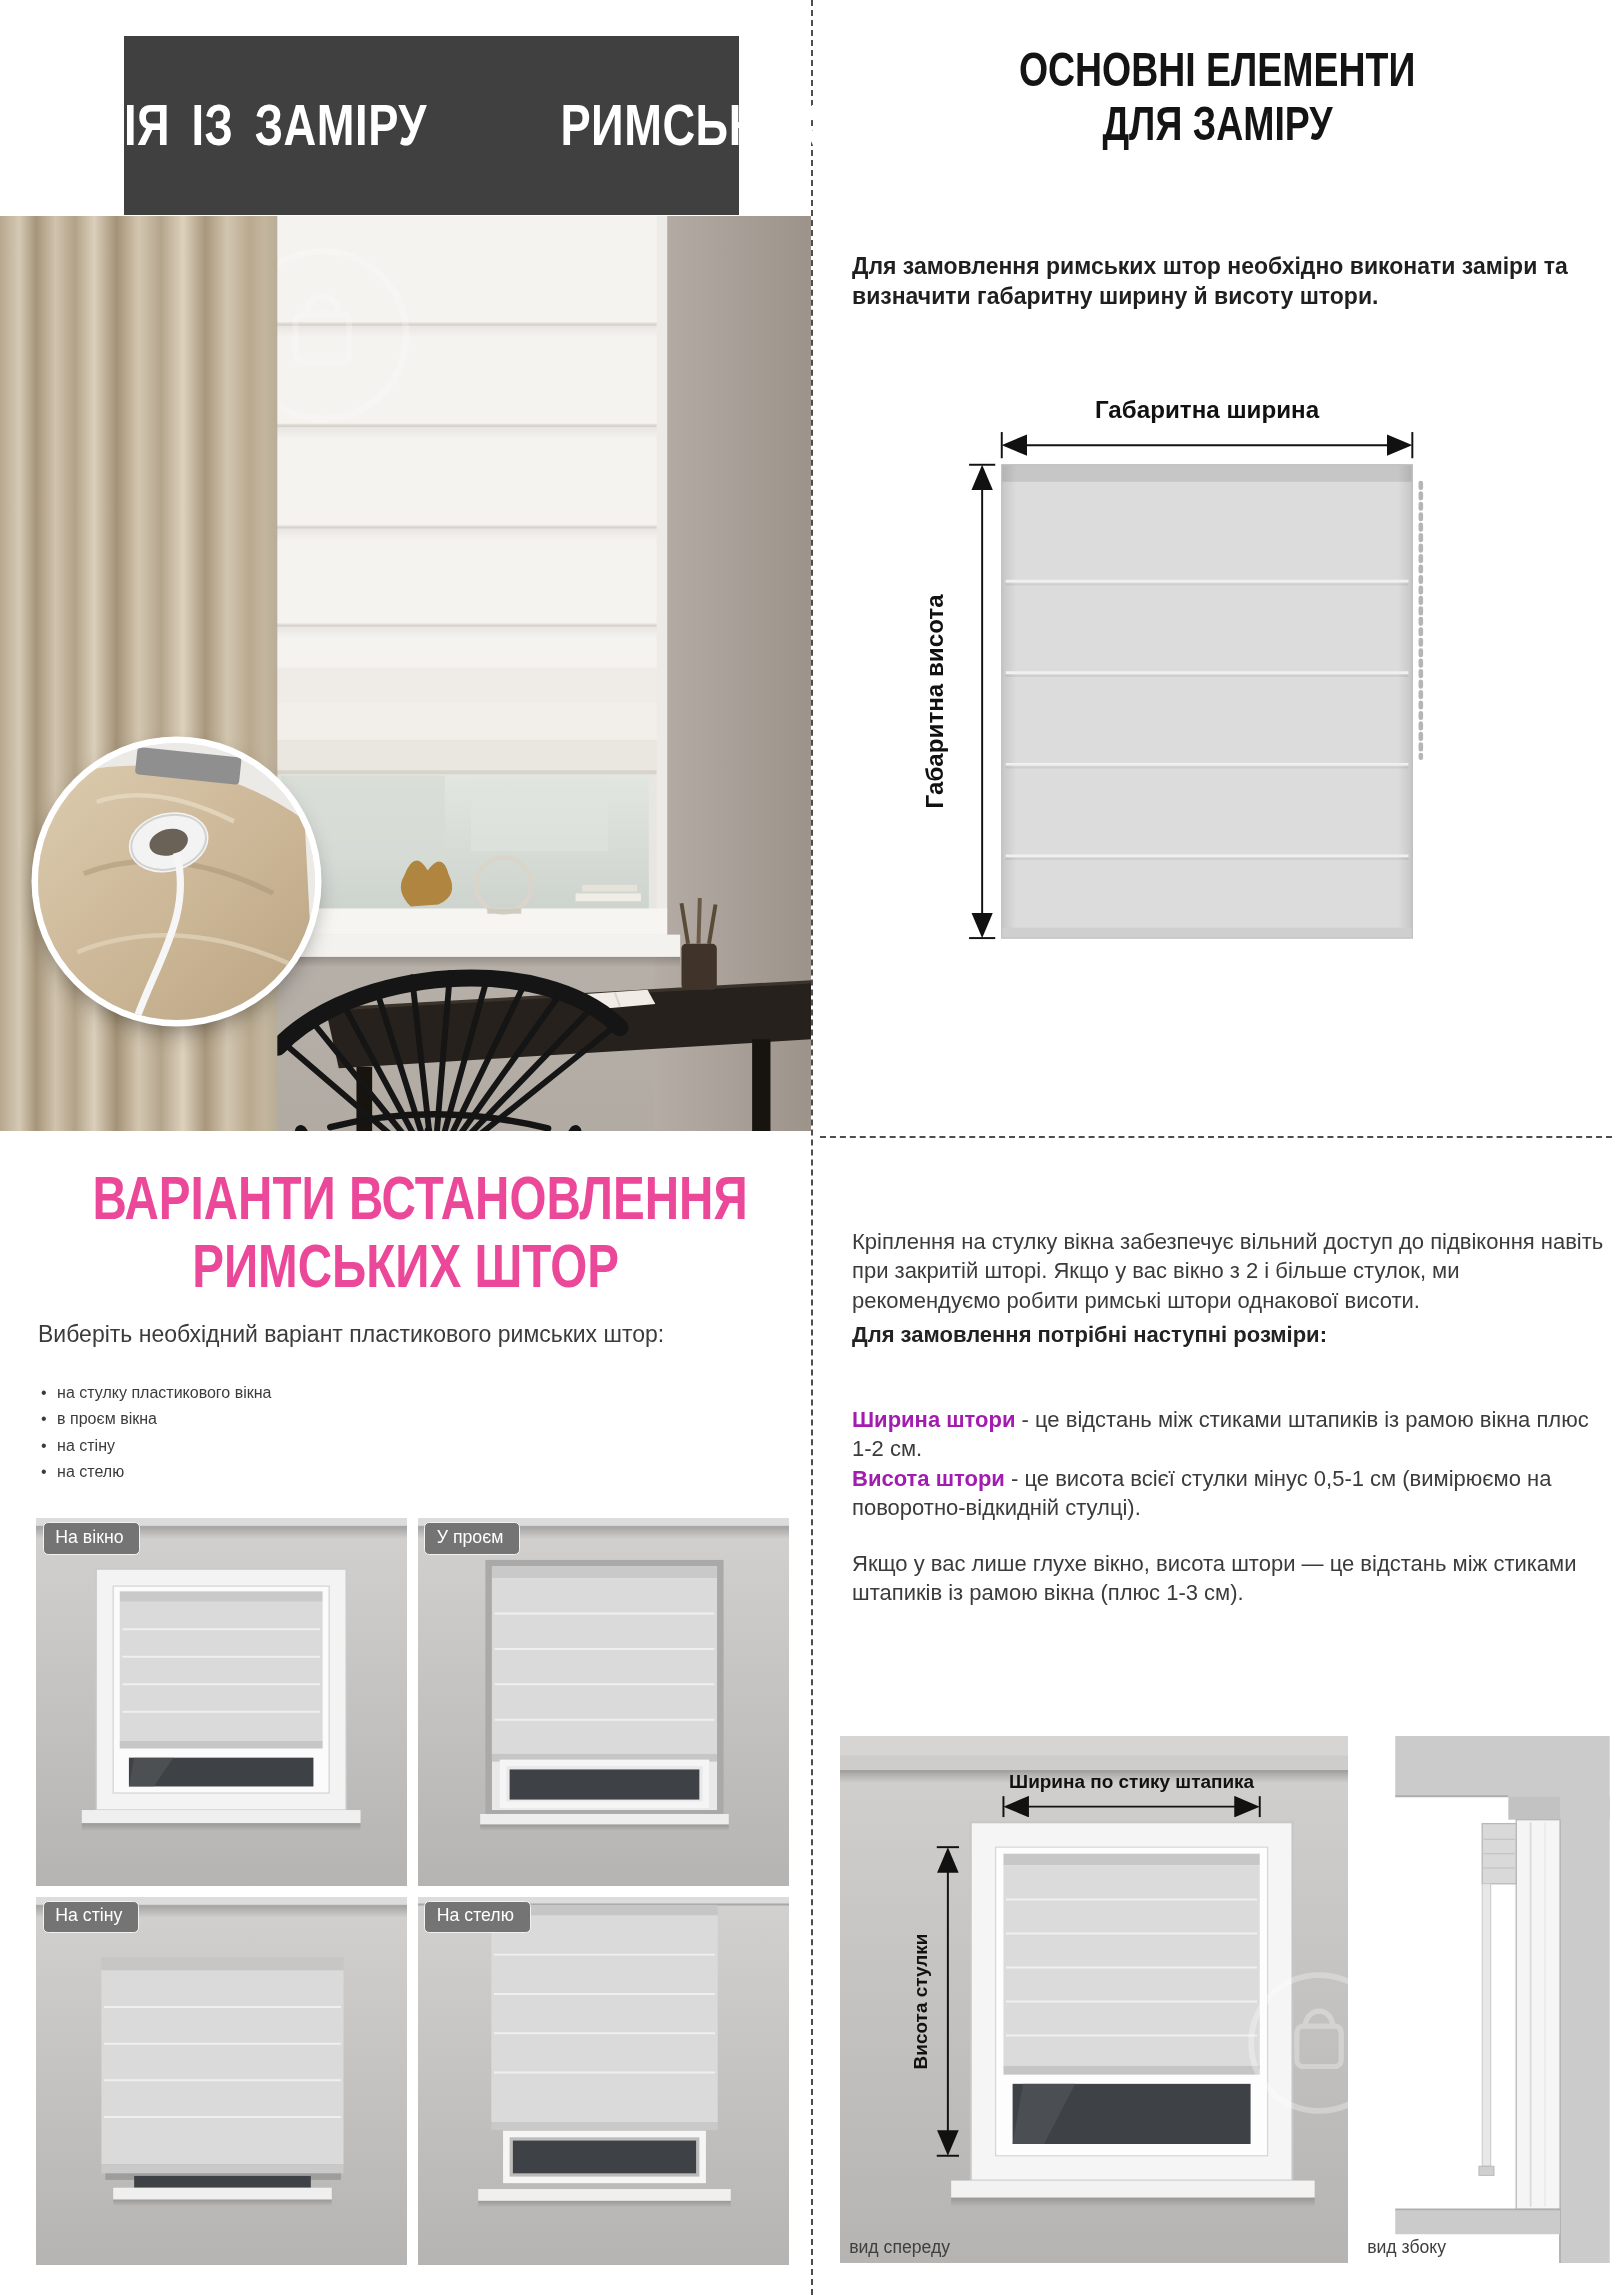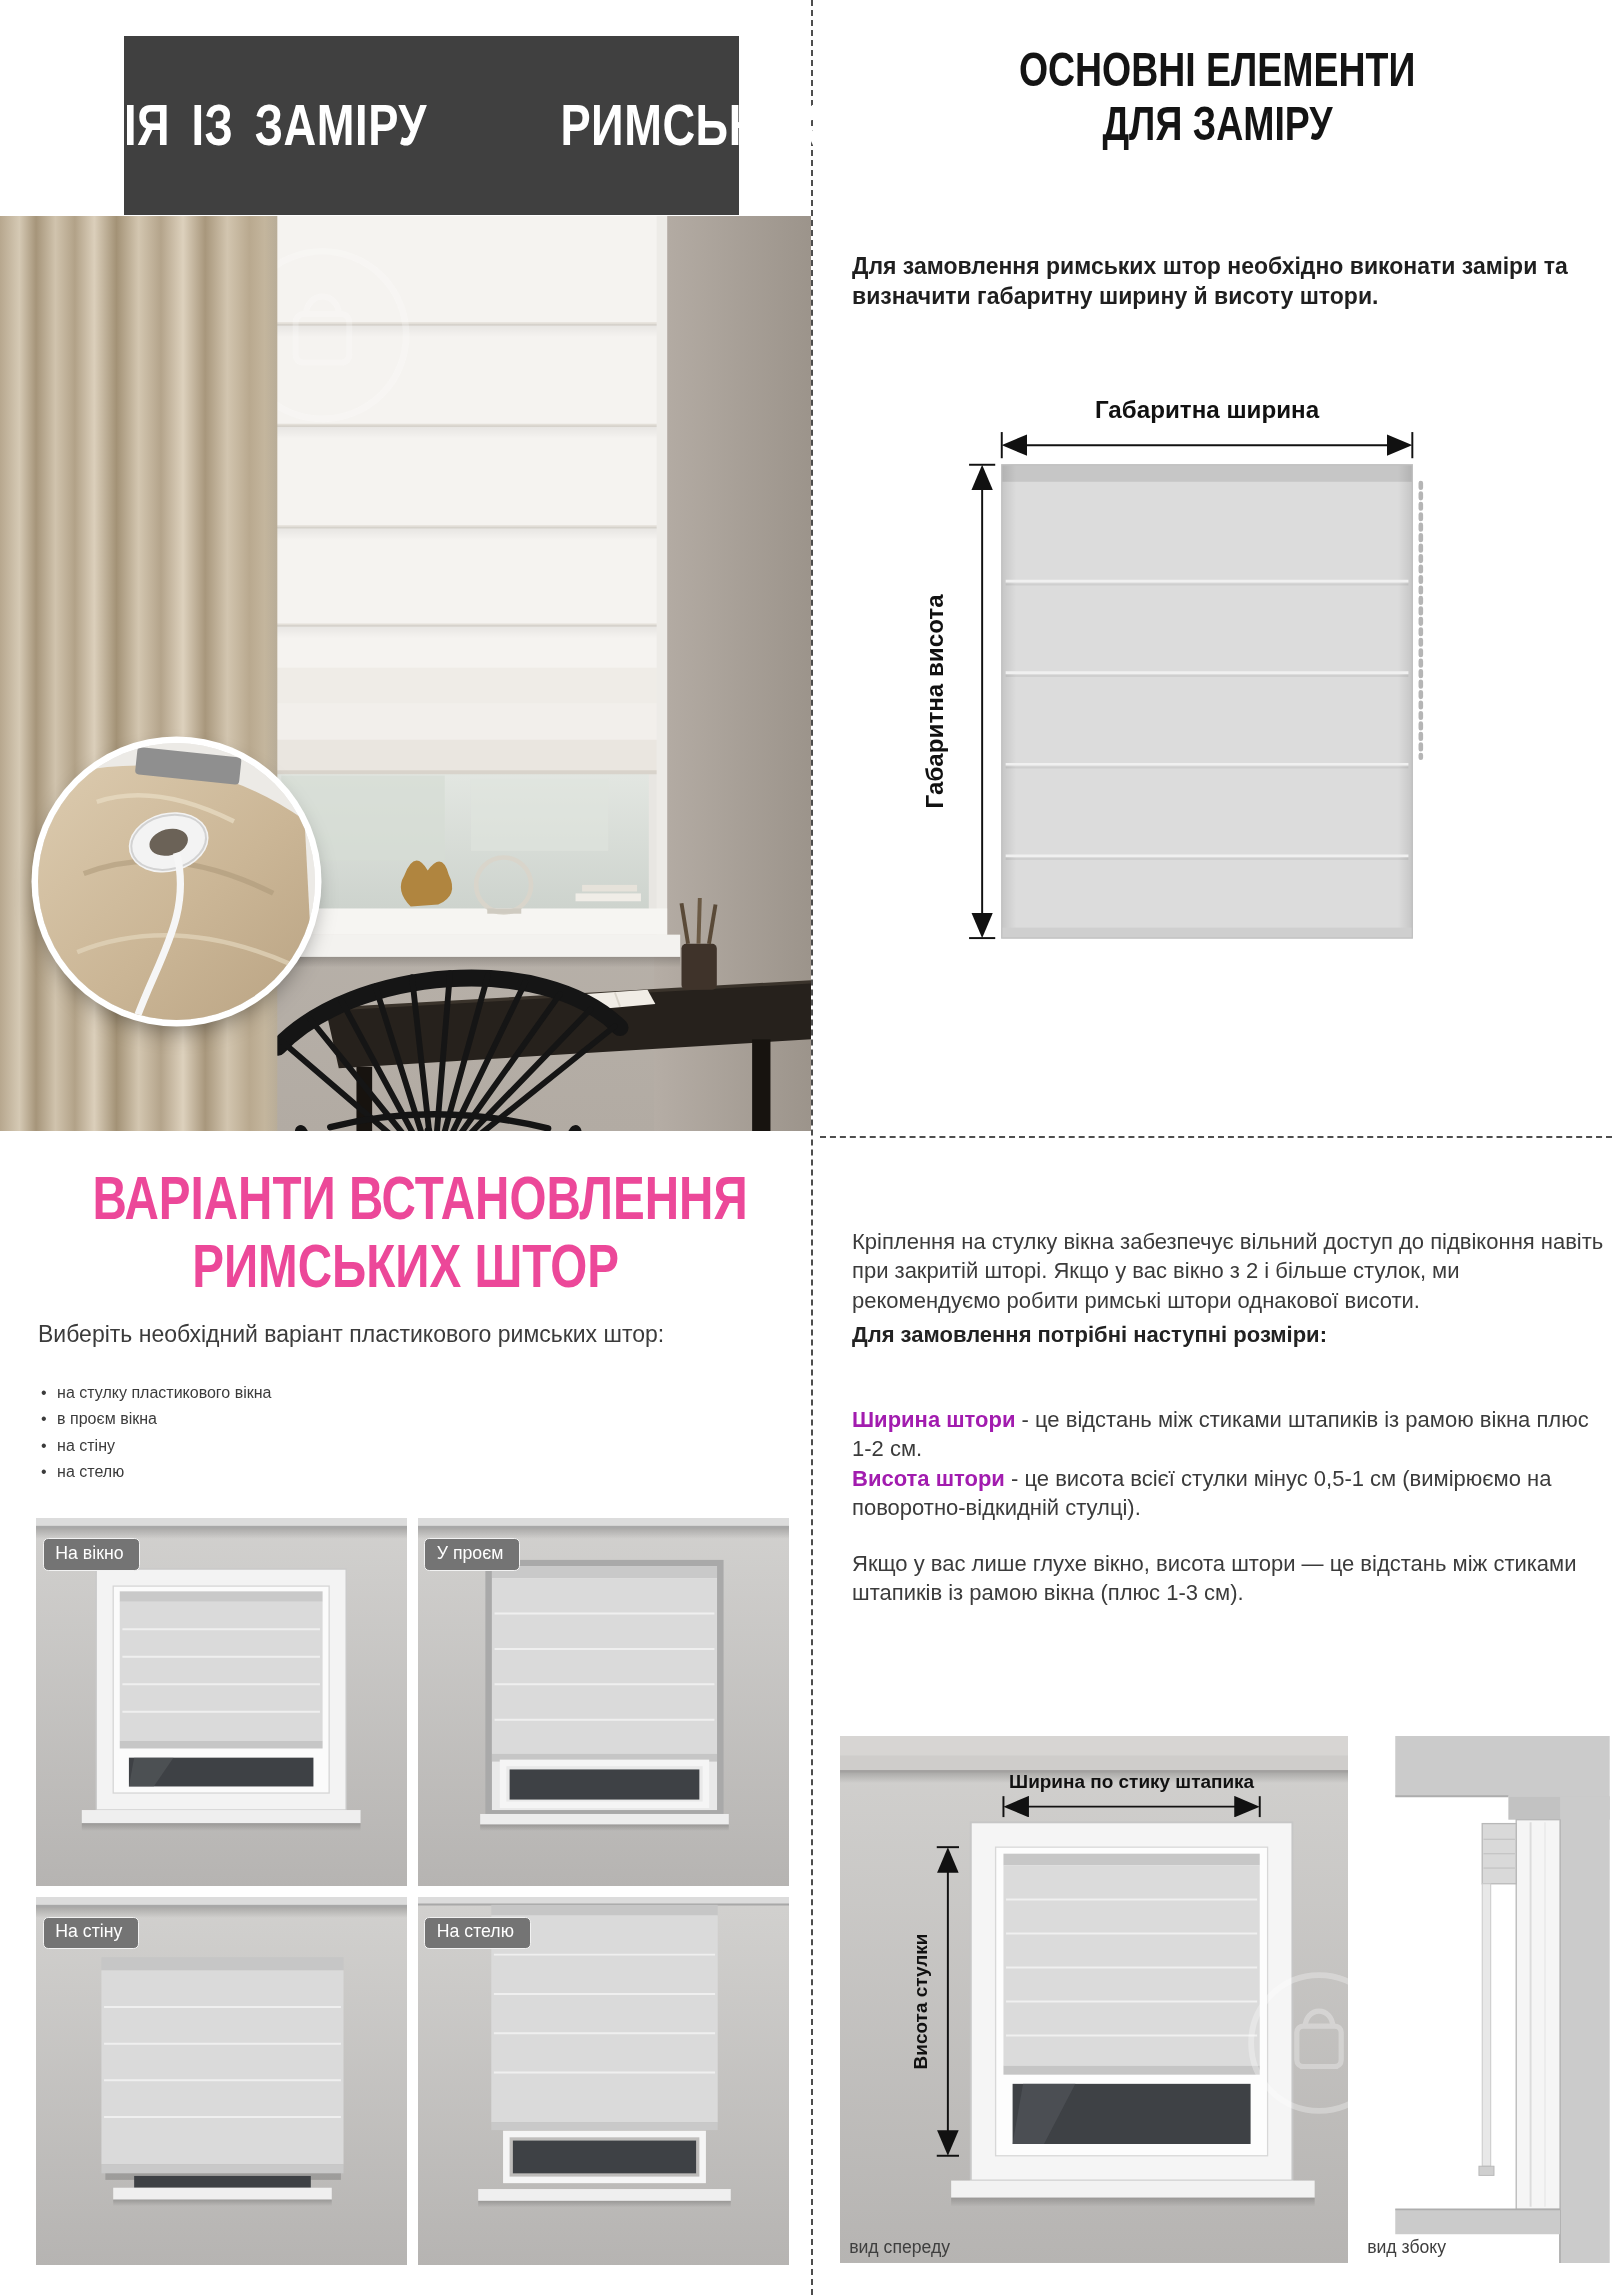--- a/index.html
+++ b/index.html
@@ -60,21 +60,21 @@
   .bullets { position:absolute; left:41px; top:1382px; width:720px; font-size:16px; line-height:1.32; color:#3b3b3b; }
   .bullet { margin-bottom:5.2px; }
   .bullet::before { content:"•"; margin-right:10.5px; }
   .tiles {
     position:absolute; left:36px; top:1518px; width:752px; height:747px;
     display:grid; grid-template-columns:371px 371px; grid-template-rows:368px 368px; gap:10.5px;
   }
   .tile { position:relative; overflow:hidden; }
   .tile svg { width:100%; height:100%; display:block; }
   .chip {
-    position:absolute; left:6.5px; top:20px; background:#747474; color:#ffffff;
+    position:absolute; left:6.5px; top:4px; background:#747474; color:#ffffff;
     font-size:17.7px; line-height:1; padding:5.9px 15.7px 7.2px 11.8px;
     border:1.3px solid #f2f2f2; border-radius:5.2px;
   }
 
   
   .br-title {
     position:absolute; left:812px; top:1171px; width:811px; text-align:center;
     color:#141414; font-weight:700; font-size:39px; line-height:1.1;
   }
   .br-text { position:absolute; left:852px; width:758px; font-size:22px; line-height:1.33; color:#3b3b3b; }

